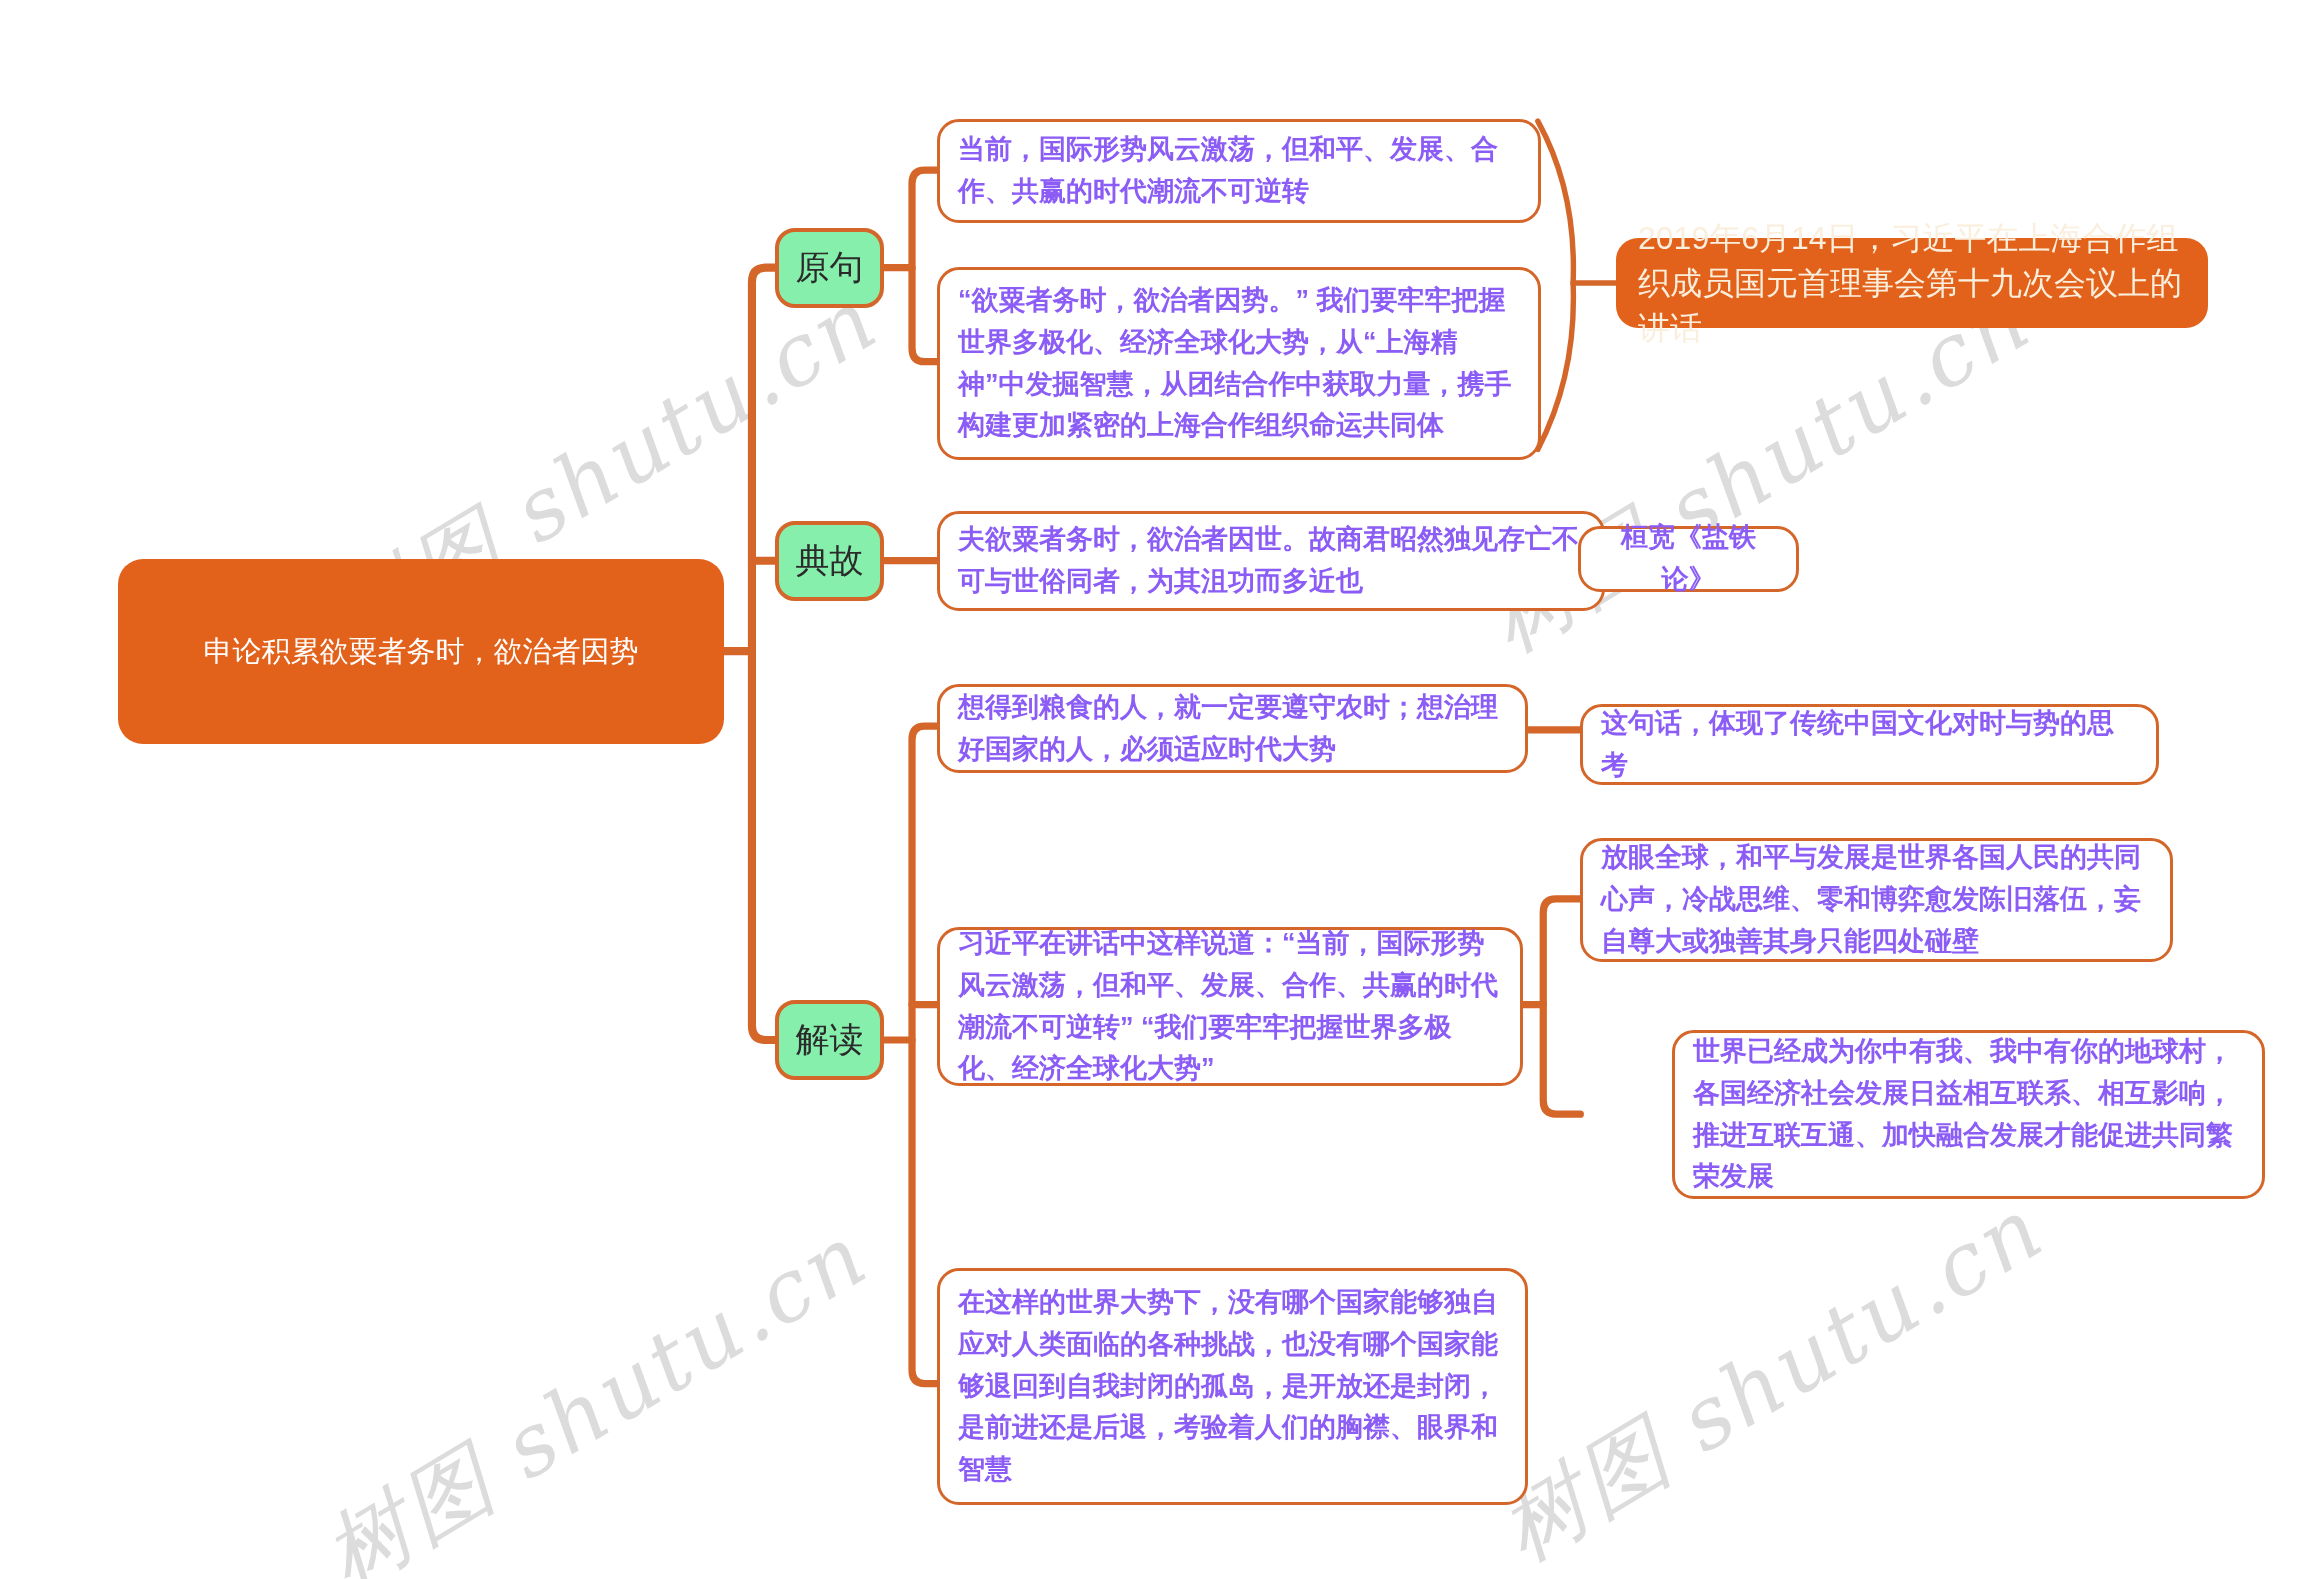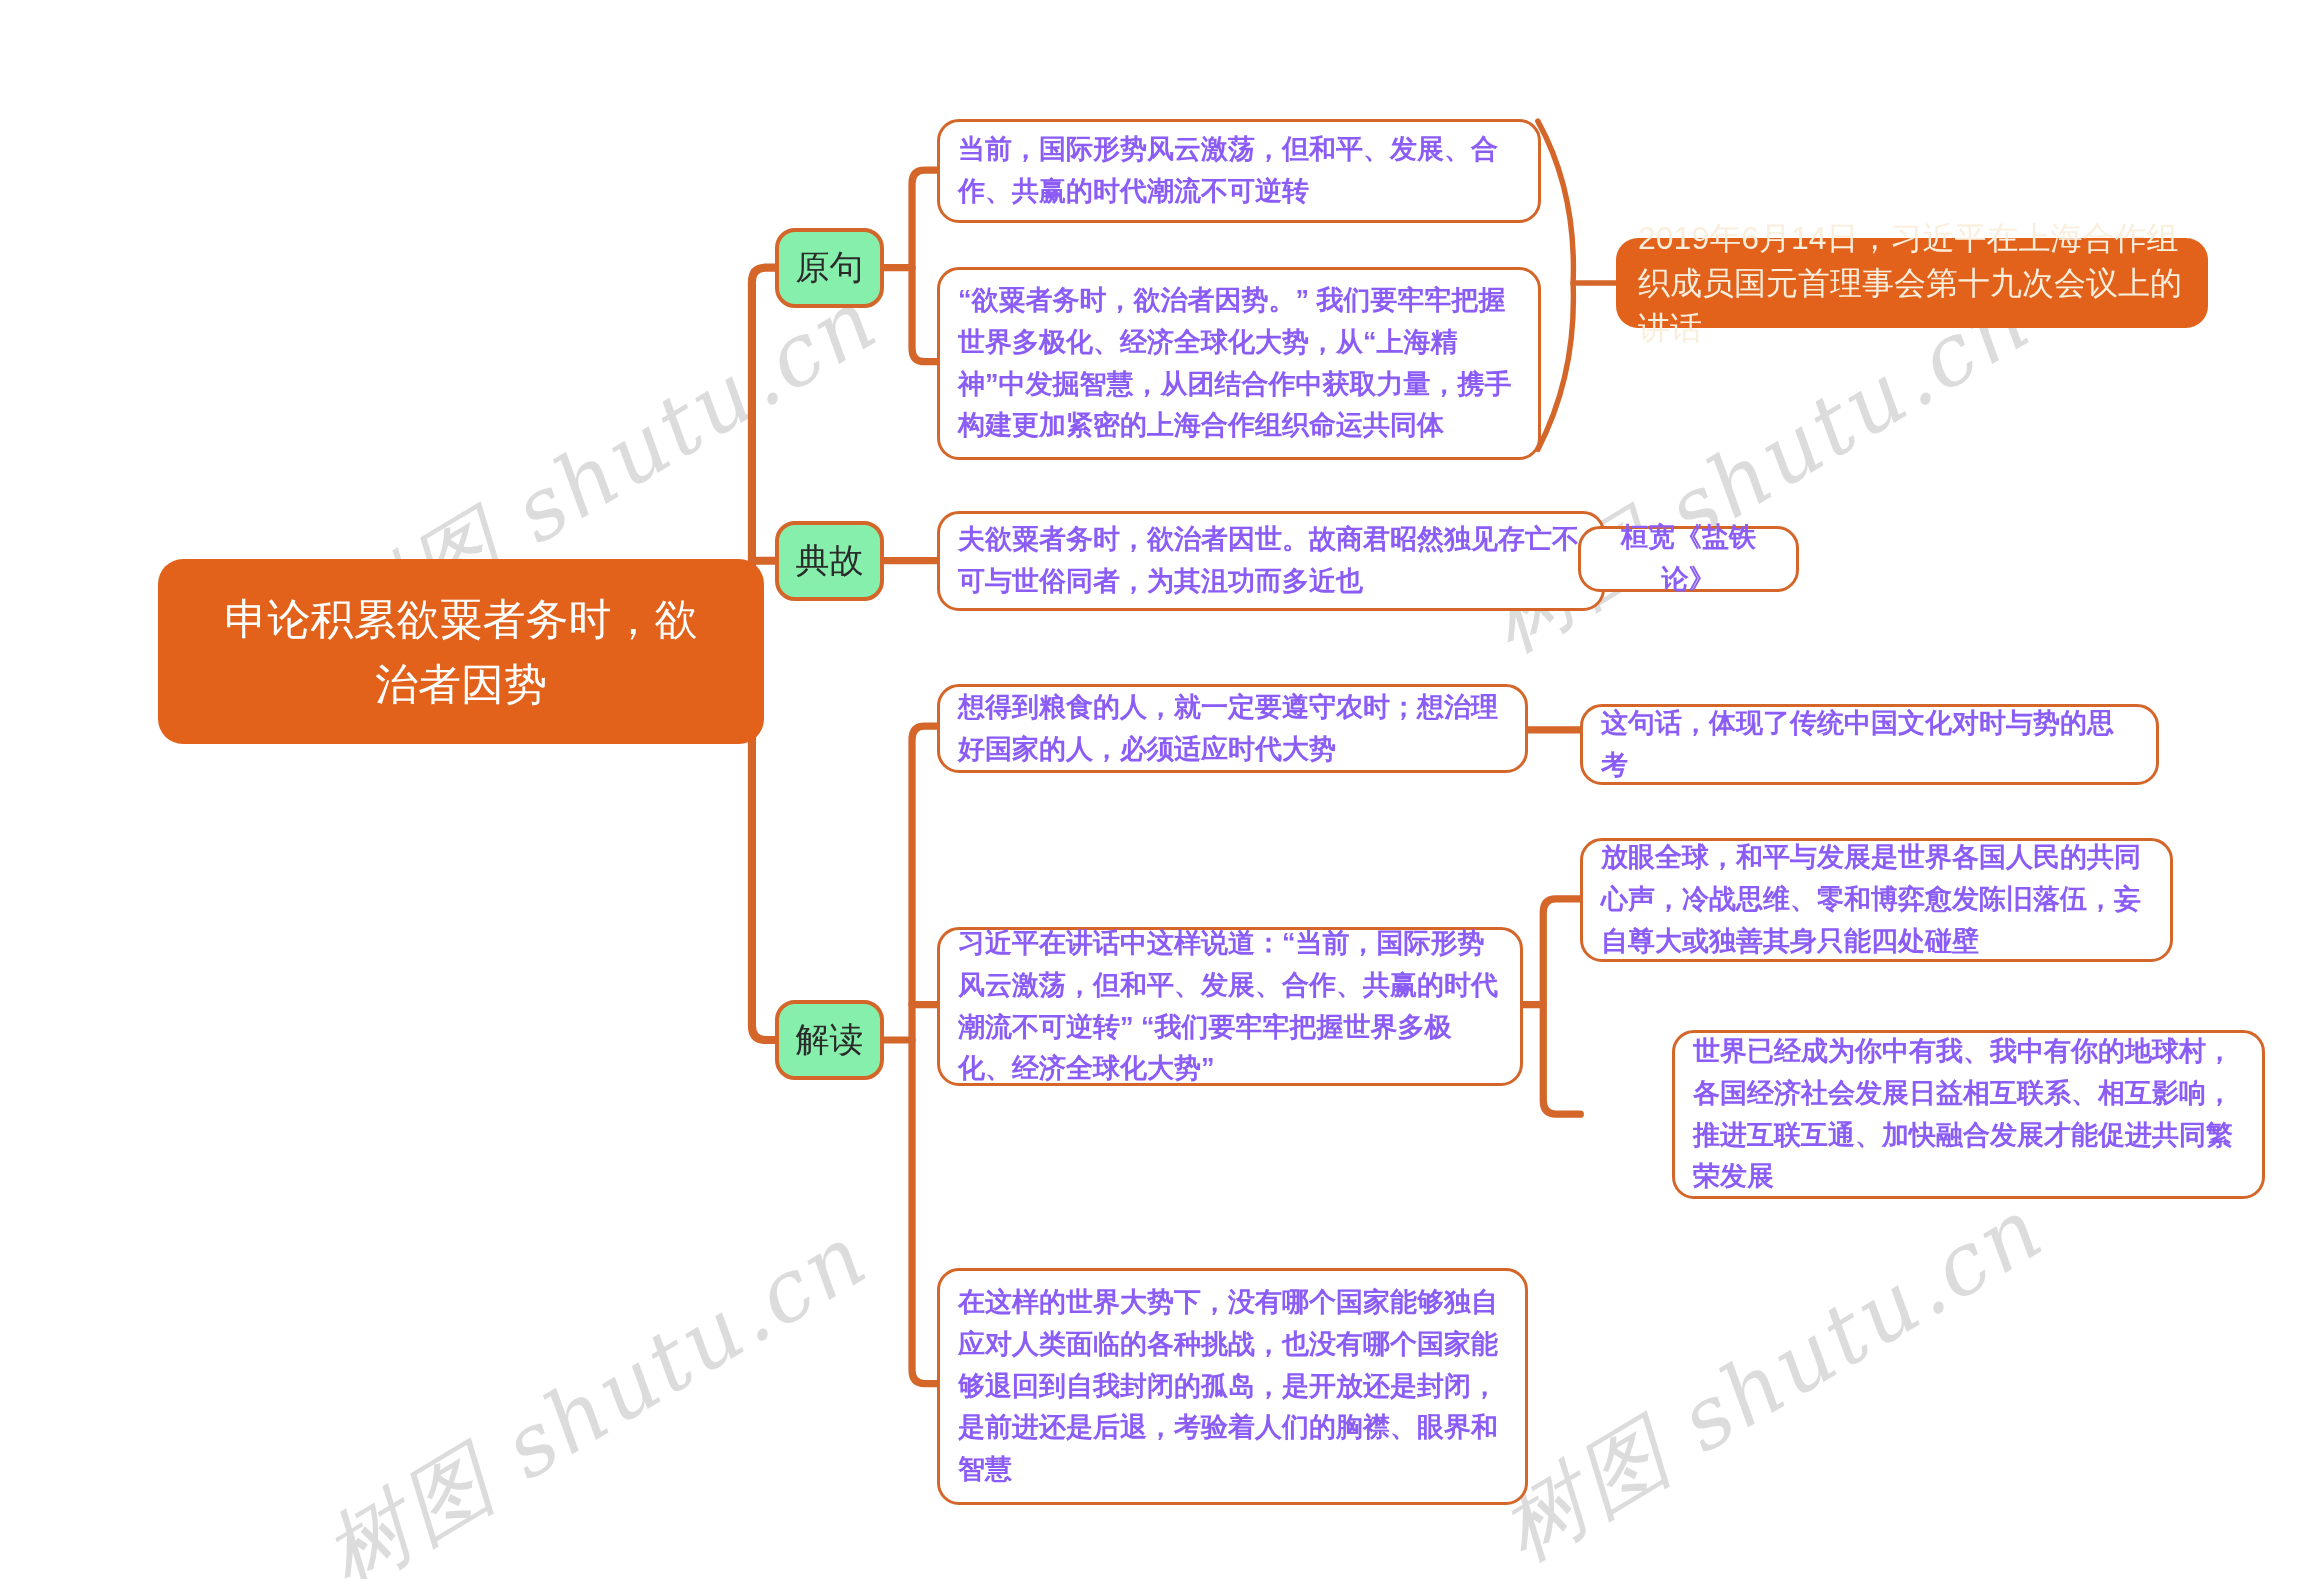--- a/index.html
+++ b/index.html
@@ -13,21 +13,21 @@
     color:#dcdcdc;transform:rotate(-31deg);letter-spacing:3.6px;user-select:none;
   }
   #connectors{position:absolute;left:0;top:0;z-index:1;}
   #connectors path{fill:none;stroke:#d5662a;stroke-linecap:round;stroke-linejoin:round;}
   .node{
     position:absolute;z-index:2;box-sizing:border-box;display:flex;align-items:center;
     border-radius:22px;
   }
   .root{
     background:#e2621b;color:#ffffff;justify-content:center;text-align:center;
-    font-size:43px;line-height:65px;padding:8px 49px;border-radius:25px;margin-left:40px;
+    font-size:29px;line-height:65px;padding:8px 49px;border-radius:25px;
   }
   .label{
     background:#86efac;border:4.5px solid #d5662a;justify-content:center;
     font-size:34px;color:#2b2b2b;border-radius:20px;
   }
   .leaf{
     background:#ffffff;border:3.6px solid #d5662a;color:#8b5cf6;
     font-size:27px;line-height:1.55;padding:5.4px 18px;text-align:left;font-weight:bold;
   }
   .callout{

